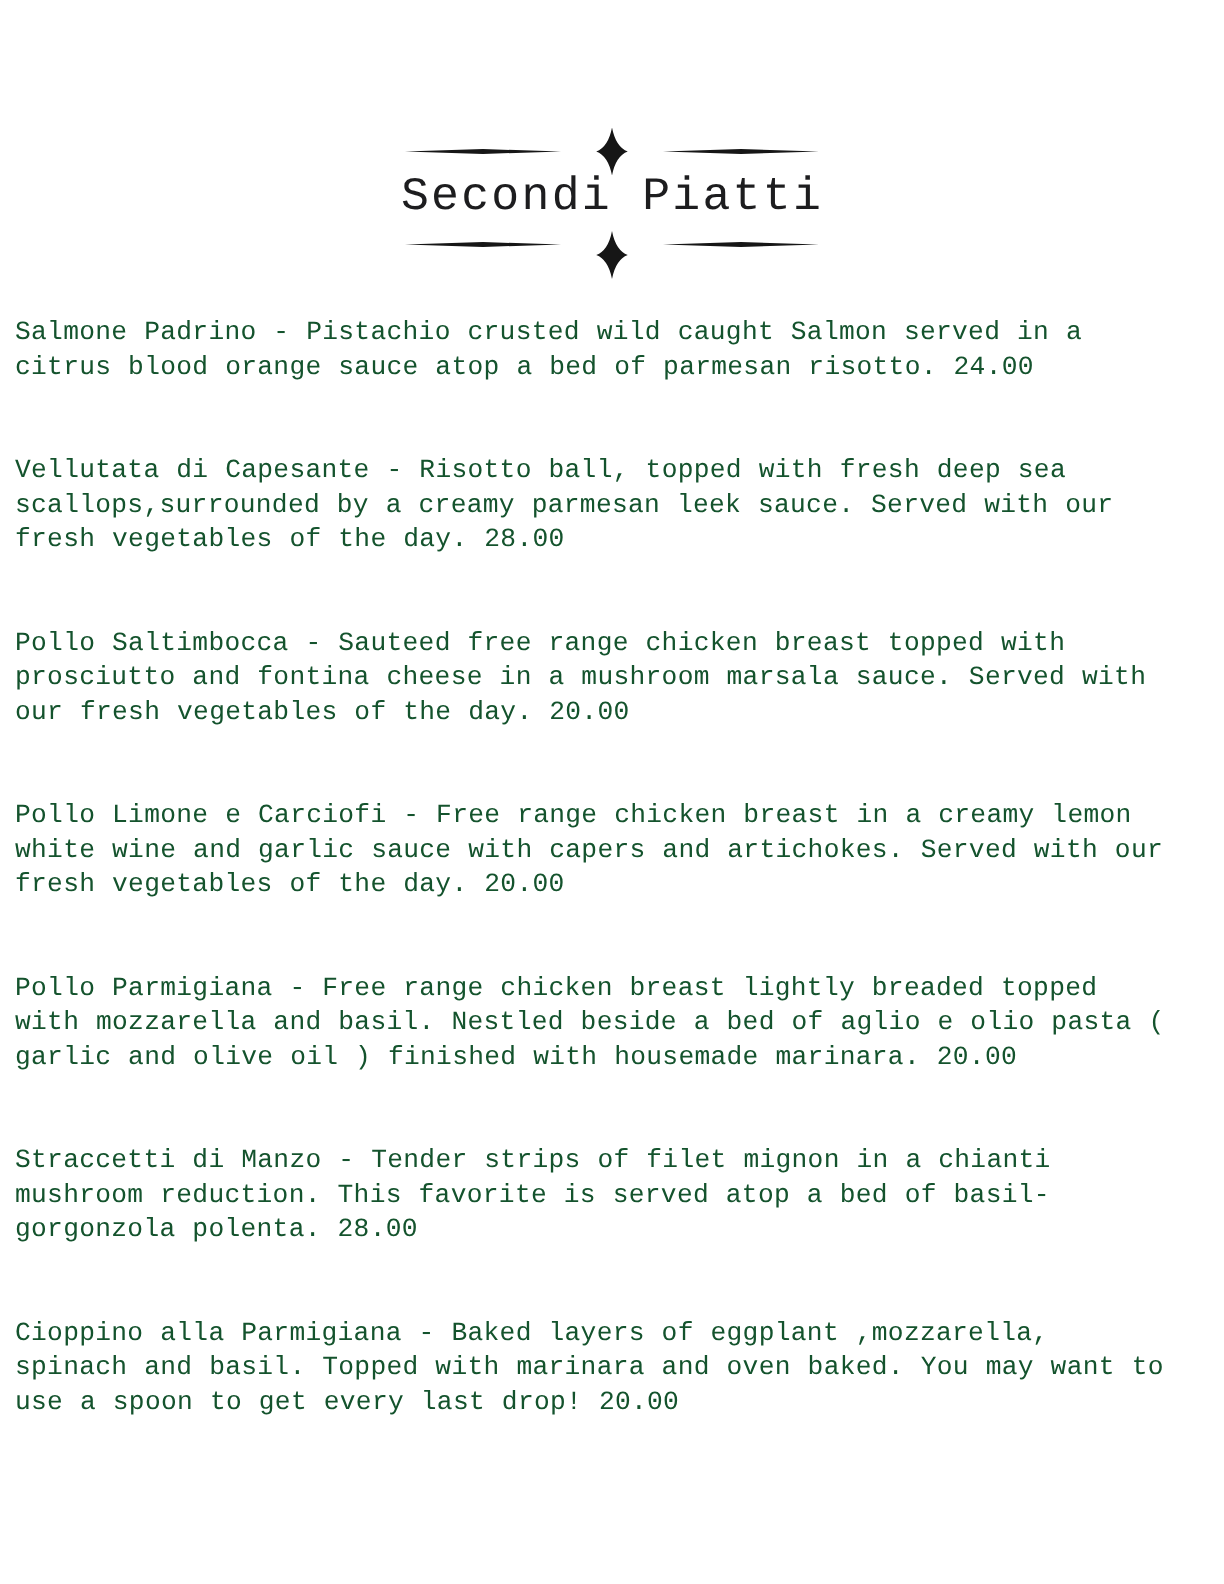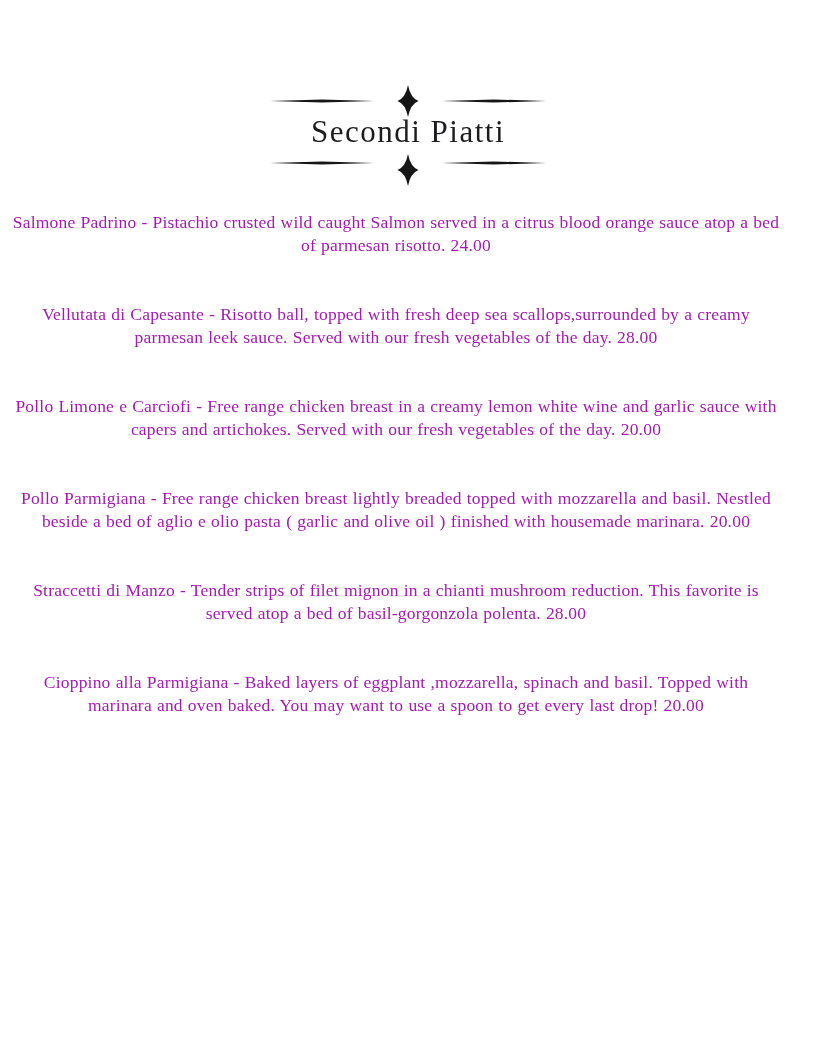--- a/index.html
+++ b/index.html
@@ -2,21 +2,21 @@
 <html><head>
 <meta charset="utf-8">
 <style>
   html, body { margin: 0; padding: 0; background: #ffffff; }
   .page {
     position: relative;
     width: 816px;
     height: 1056px;
     background: #ffffff;
     overflow: hidden;
-    font-family: Liberation Serif, serif;
+    font-family: Liberation Mono, monospace;
   }
   .ornament {
     position: absolute;
     left: 50%;
     transform: translateX(-50%);
     display: block;
   }
   .ornament-top { top: 83px; }
   .ornament-bottom { top: 146px; }
   .menu-title {
@@ -30,26 +30,25 @@
     line-height: 44px;
     font-weight: 400;
     letter-spacing: 1.5px;
     color: #1d1d1f;
   }
   .menu-list {
     position: absolute;
     top: 211px;
     left: 10px;
     width: 772px;
-    color: #a21caf;
+    color: #14532d;
     font-size: 17.5px;
     line-height: 23px;
     letter-spacing: 0.2px;
     word-spacing: 0.5px;
-    text-align: center;
   }
   .menu-item { margin: 0 0 46px 0; }
   .dish-name, .dish-desc, .dish-price { color: inherit; }
 </style>
 </head>
 <body>
 
 <div class="page">
 
   <svg class="ornament ornament-top" width="276" height="36" viewBox="0 0 276 36" aria-hidden="true">
@@ -79,20 +78,25 @@
     </p>
 
 
     <p class="menu-item">
       <span class="dish-name">Vellutata di Capesante</span>
       <span class="dish-desc">- Risotto ball, topped with fresh deep sea scallops,surrounded by a creamy parmesan leek sauce. Served with our fresh vegetables of the day.</span>
       <span class="dish-price">28.00</span>
     </p>
 
 
+    <p class="menu-item">
+      <span class="dish-name">Pollo Saltimbocca</span>
+      <span class="dish-desc">- Sauteed free range chicken breast topped with prosciutto and fontina cheese in a mushroom marsala sauce. Served with our fresh vegetables of the day.</span>
+      <span class="dish-price">20.00</span>
+    </p>
 
     <p class="menu-item">
       <span class="dish-name">Pollo Limone e Carciofi</span>
       <span class="dish-desc">- Free range chicken breast in a creamy lemon white wine and garlic sauce with capers and artichokes. Served with our fresh vegetables of the day.</span>
       <span class="dish-price">20.00</span>
     </p>
 
     <p class="menu-item">
       <span class="dish-name">Pollo Parmigiana</span>
       <span class="dish-desc">- Free range chicken breast lightly breaded topped with mozzarella and basil. Nestled beside a bed of aglio e olio pasta ( garlic and olive oil ) finished with housemade marinara.</span>

